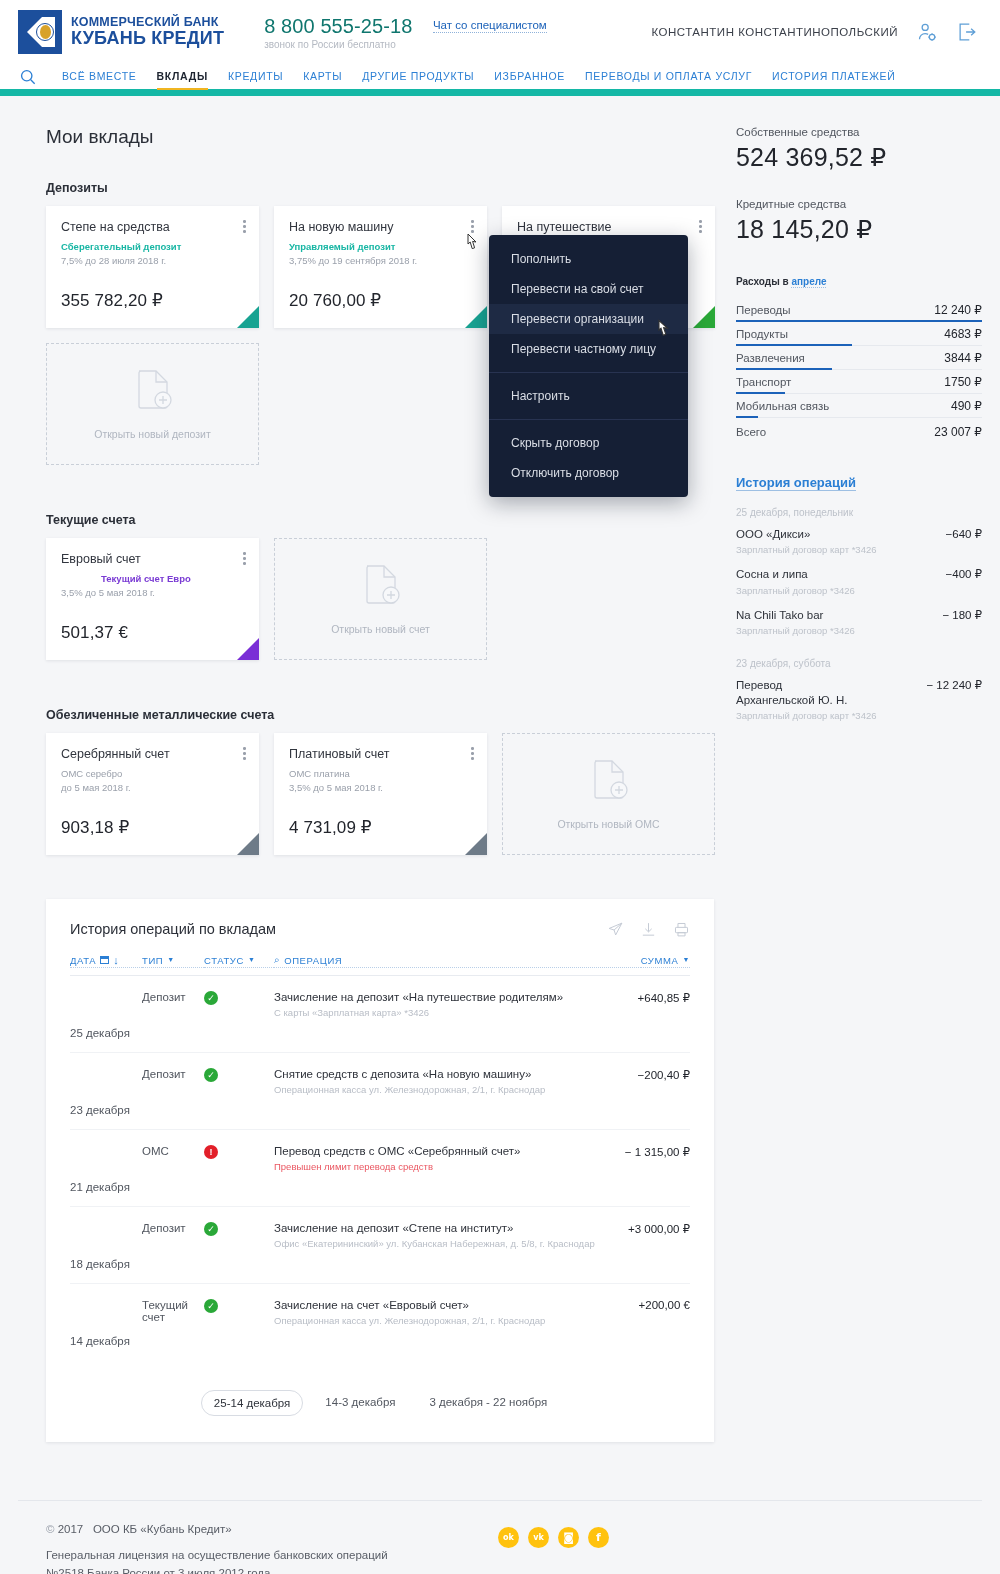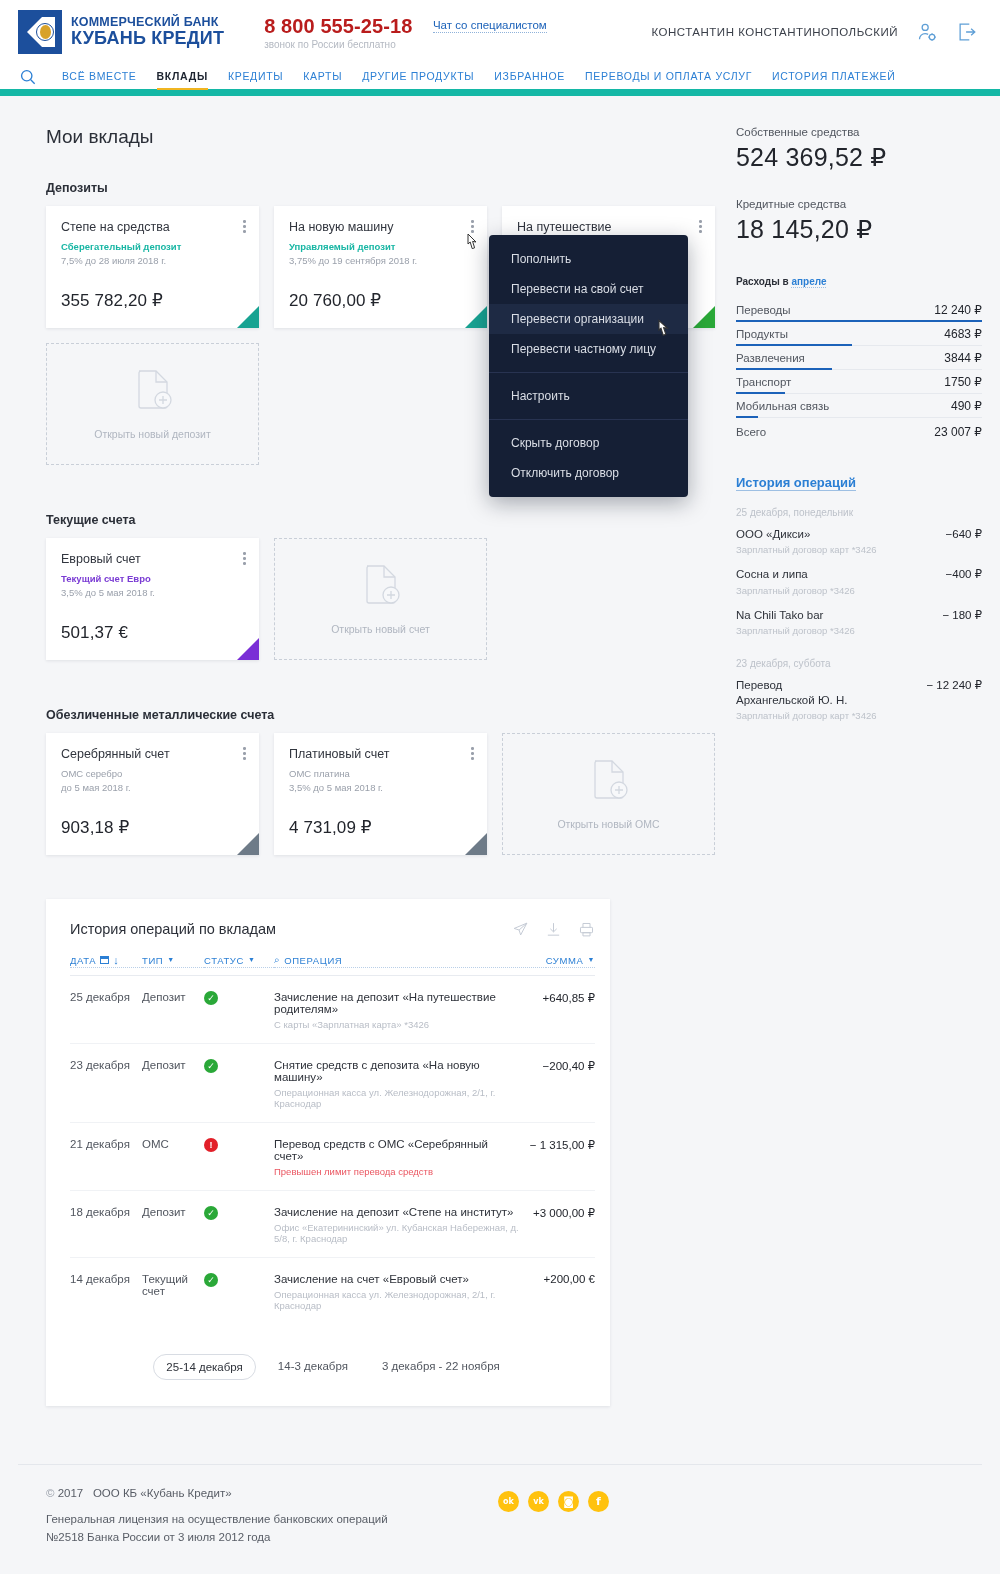--- a/index.html
+++ b/index.html
@@ -65,21 +65,21 @@
   .brand-text .l1 {
     font-size: 12.5px; font-weight: bold; letter-spacing: .2px;
     color: #1c4f9c;
   }
   .brand-text .l2 {
     font-size: 18px; font-weight: bold; letter-spacing: .2px;
     color: #1c4f9c;
   }
   .phone-block { margin-left: 40px; }
   .phone {
-    font-size: 20px; color: #b91c1c; letter-spacing: .1px; font-weight: bold;
+    font-size: 20px; color: #0f766e; letter-spacing: .1px; font-weight: normal;
     display: inline-block; vertical-align: middle;
   }
   .chat-link {
     display: inline-block; vertical-align: middle;
     margin-left: 16px;
     font-size: 11.5px; color: #1c62b9;
     border-bottom: 1px dotted #8fb2da;
     padding-bottom: 1px;
     cursor: pointer;
   }
@@ -140,21 +140,21 @@
     width: 213px; height: 122px;
     background: #fff;
     position: relative;
     box-shadow: 0 1px 3px rgba(40,50,70,.10);
     padding: 14px 15px 0 15px;
     overflow: hidden;
   }
   .acct .nm { font-size: 12.5px; color: #31353e; }
   .acct .kind { font-size: 9.5px; margin-top: 7px; font-weight: bold; }
   .acct .kind.teal { color: #18b6a4; }
-  .acct .kind.violet { color: #7a3bd4; }
+  .acct .kind.violet { color: #7a3bd4; margin-left: 40px; }
   .acct .kind.gray { color: #9aa0ab; font-weight: normal; }
   .acct .terms { font-size: 9.5px; color: #9aa0ab; margin-top: 3px; }
   .acct .amount {
     position: absolute; left: 15px; bottom: 17px;
     font-size: 17px; color: #22252c; letter-spacing: .1px;
   }
   .acct .dots {
     position: absolute; right: 12px; top: 14px;
     width: 4px; cursor: pointer;
   }
@@ -246,24 +246,24 @@
   .op-item { margin-bottom: 12px; }
   .op-line { display: flex; justify-content: space-between; align-items: flex-start; }
   .op-ttl { font-size: 11.5px; color: #2e323a; max-width: 120px; line-height: 1.25; }
   .op-amt { font-size: 11.5px; color: #22252c; white-space: nowrap; }
   .op-sub { font-size: 9.5px; color: #bdc2ca; margin-top: 3px; }
   .op-daygrp.second { margin-top: 22px; }
 
   
   .hpanel {
     margin: 44px 0 0 28px;
-    width: 564px;
+    width: 668px;
     background: #fff;
     box-shadow: 0 1px 3px rgba(40,50,70,.10);
-    padding: 22px 15px 26px 24px;
+    padding: 22px 24px 26px 24px;
     position: relative;
   }
   .hpanel-top { display: flex; align-items: flex-start; }
   .hpanel h2 { font-size: 14.5px; font-weight: normal; color: #2b2f38; }
   .hpanel-acts { margin-left: auto; display: flex; gap: 16px; }
   .hpanel-acts .ic { width: 17px; height: 17px; color: #c4cad4; cursor: pointer; }
   .hpanel-acts .ic svg { width: 100%; height: 100%; display: block; }
 
   .thead {
     display: flex; align-items: center;
@@ -286,21 +286,21 @@
     display: inline-block;
   }
   .th .arrdn { font-size: 11px; color: #2b7fd4; }
 
   .trow {
     display: flex; align-items: flex-start;
     padding: 15px 0 13px;
     border-bottom: 1px solid #f0f2f5;
   }
   .trow:last-of-type { border-bottom: none; }
-  .trow .d { width: 72px; font-size: 11.5px; color: #51565f; }
+  .trow .d { width: 72px; font-size: 11.5px; color: #51565f; margin-top: 36px; }
   .trow .t { width: 62px; font-size: 11.5px; color: #51565f; }
   .trow .s { width: 70px; }
   .badge {
     width: 14px; height: 14px; border-radius: 50%;
     display: flex; align-items: center; justify-content: center;
     color: #fff; font-size: 9px; line-height: 1;
   }
   .badge.ok { background: #2aa838; }
   .badge.err { background: #e21f29; font-weight: bold; }
   .trow .o { flex: 1; padding-right: 12px; }

